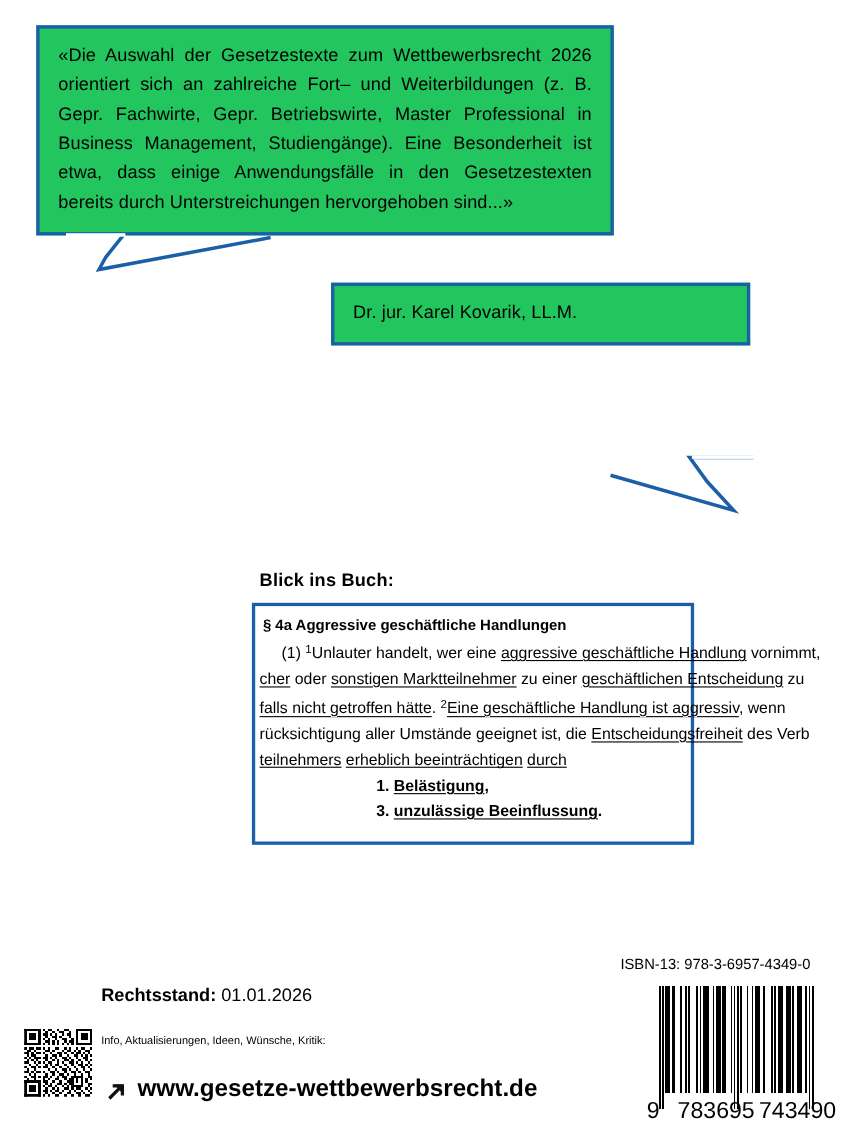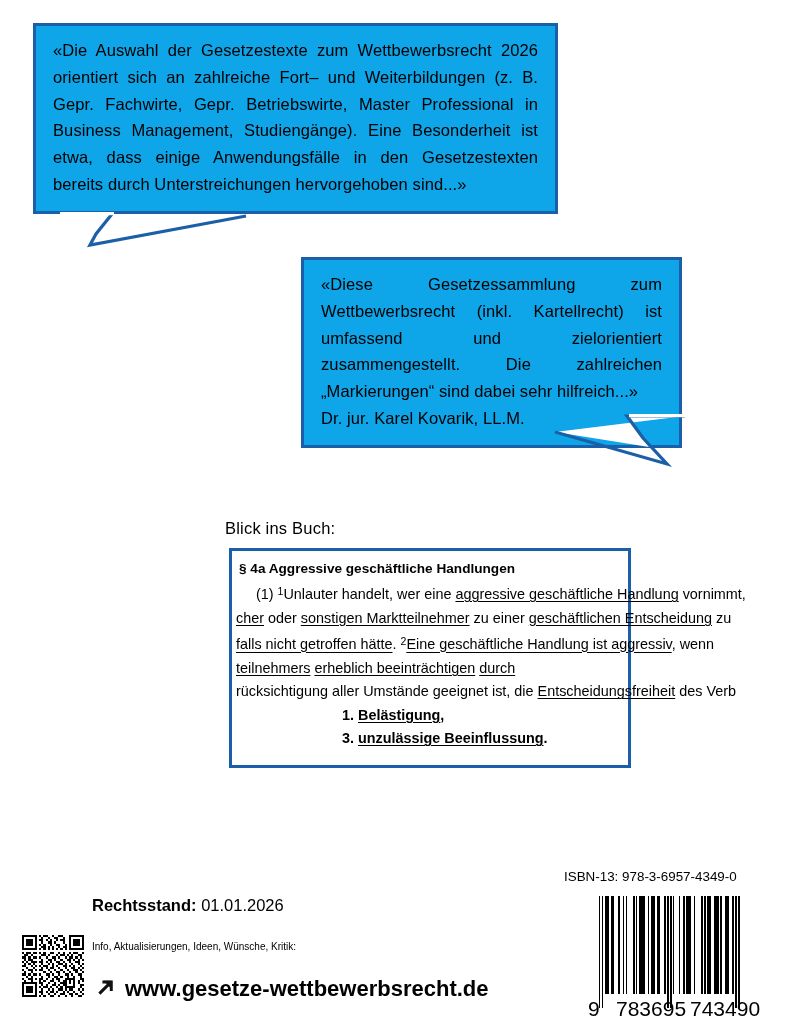--- a/index.html
+++ b/index.html
@@ -12,21 +12,21 @@
     font-family: "Liberation Sans", sans-serif;
     color: #000000;
     position: relative;
     overflow: hidden;
   }
 
   
   .bubble {
     position: absolute;
     border: 3px solid #1a5fa8;
-    background: #0ea5e9;
+    background: #22c55e;
     padding: 11px 17px 13px 17px;
   }
   .bubble p {
     margin: 0;
     font-size: 16.5px;
     line-height: 26.8px;
     text-align: justify;
     text-align-last: left;
     letter-spacing: 0.1px;
   }
@@ -49,23 +49,23 @@
     position: absolute;
     overflow: visible;
     pointer-events: none;
   }
   #tail-one { left: 60px; top: 212px; }
   #tail-two { left: 555px; top: 414px; }
 
   
   #blick-heading {
     position: absolute;
-    left: 225px; top: 519px;
+    left: 236px; top: 519px;
     font-size: 16.5px;
-    font-weight: normal;
+    font-weight: bold;
     letter-spacing: 0.2px;
     text-align: center;
   }
 
   #excerpt-box {
     position: absolute;
     left: 229px; top: 548px;
     width: 402px;
     border: 3px solid #1a5fa8;
     background: #ffffff;
@@ -125,21 +125,21 @@
     white-space: nowrap;
   }
 
   #site-line {
     position: absolute;
     left: 95px; top: 976px;
     font-size: 22px;
     font-weight: bold;
     white-space: nowrap;
     display: flex;
-    align-items: flex-start;
+    align-items: flex-end;
     gap: 9px;
   }
   #site-line .arrow-ne {
     display: inline-block;
     width: 21px; height: 21px;
     position: relative;
     top: 1px;
   }
 
   #barcode {
@@ -154,39 +154,38 @@
 <div class="bubble" id="bubble-one">
   <p>«Die Auswahl der Gesetzestexte zum Wettbewerbsrecht 2026 orientiert sich an zahlreiche Fort– und Weiterbildungen (z. B. Gepr. Fachwirte, Gepr. Betriebswirte, Master Professional in Business Management, Studiengänge). Eine Besonderheit ist etwa, dass einige Anwendungsfälle in den Gesetzestexten bereits durch Unterstreichungen hervorgehoben sind...»</p>
 </div>
 <svg class="tail-svg" id="tail-one" width="250" height="60" viewBox="0 0 250 60">
   <path d="M 0 2 L 52 2 L 38 22 L 30 32 L 186 3" fill="#ffffff" stroke="none"></path>
   <path d="M 52 2 L 36 22 L 30 33 L 186 4" fill="none" stroke="#1a5fa8" stroke-width="3.2" stroke-linejoin="miter"></path>
   <rect x="0" y="0" width="54" height="3.2" fill="#ffffff"></rect>
 </svg>
 
 <div class="bubble" id="bubble-two">
-  <p>«Diese Gesetzessammlung zum Wettbewerbsrecht (inkl. Kartellrecht) ist umfassend und zielorientiert zusammengestellt. Die zahlreichen „Markierungen“ sind dabei sehr hilfreich...»</p>
   <p class="attrib">Dr. jur. Karel Kovarik, LL.M.</p>
 </div>
 <svg class="tail-svg" id="tail-two" width="170" height="62" viewBox="0 0 170 62">
   <path d="M 130 2 L 72 2 L 86 22 L 94 33 L 0 18" fill="#ffffff" stroke="none"></path>
   <path d="M 130 2 L 72 2 L 88 24 L 112 50 L 0 18" fill="none" stroke="#1a5fa8" stroke-width="3.2" stroke-linejoin="miter"></path>
   <rect x="74" y="0" width="58" height="3.2" fill="#ffffff"></rect>
 </svg>
 
 <div id="blick-heading">Blick ins Buch:</div>
 
 <div id="excerpt-box">
   <div class="law-title">§ 4a Aggressive geschäftliche Handlungen</div>
   <div>
     <div class="law-line indent"><span>(1) </span><span class="sup">1</span><span>Unlauter handelt, wer eine </span><span class="u">aggressive geschäftliche Handlung</span><span> vornimmt,</span></div>
     <div class="law-line"><span class="u">cher</span><span> oder </span><span class="u">sonstigen Marktteilnehmer</span><span> zu einer </span><span class="u">geschäftlichen Entscheidung</span><span> zu</span></div>
     <div class="law-line"><span class="u">falls nicht getroffen hätte</span><span>. </span><span class="sup">2</span><span class="u">Eine geschäftliche Handlung ist aggressiv</span><span>, wenn</span></div>
+    <div class="law-line"><span>rücksichtigung aller Umstände geeignet ist, die </span><span class="u">Entscheidungsfreiheit</span><span> des Verb</span></div>
     <div class="law-line"><span class="u">teilnehmers</span><span> </span><span class="u">erheblich beeinträchtigen</span><span> </span><span class="u">durch</span></div>
-    <div class="law-line"><span>rücksichtigung aller Umstände geeignet ist, die </span><span class="u">Entscheidungsfreiheit</span><span> des Verb</span></div>
     <div class="law-item"><span>1. </span><span class="u">Belästigung</span><span>,</span></div>
     <div class="law-item"><span>3. </span><span class="u">unzulässige Beeinflussung</span><span>.</span></div>
   </div>
 </div>
 
 <div id="rechtsstand">
   <span class="lbl">Rechtsstand:</span>
   <span>01.01.2026</span>
 </div>
 

